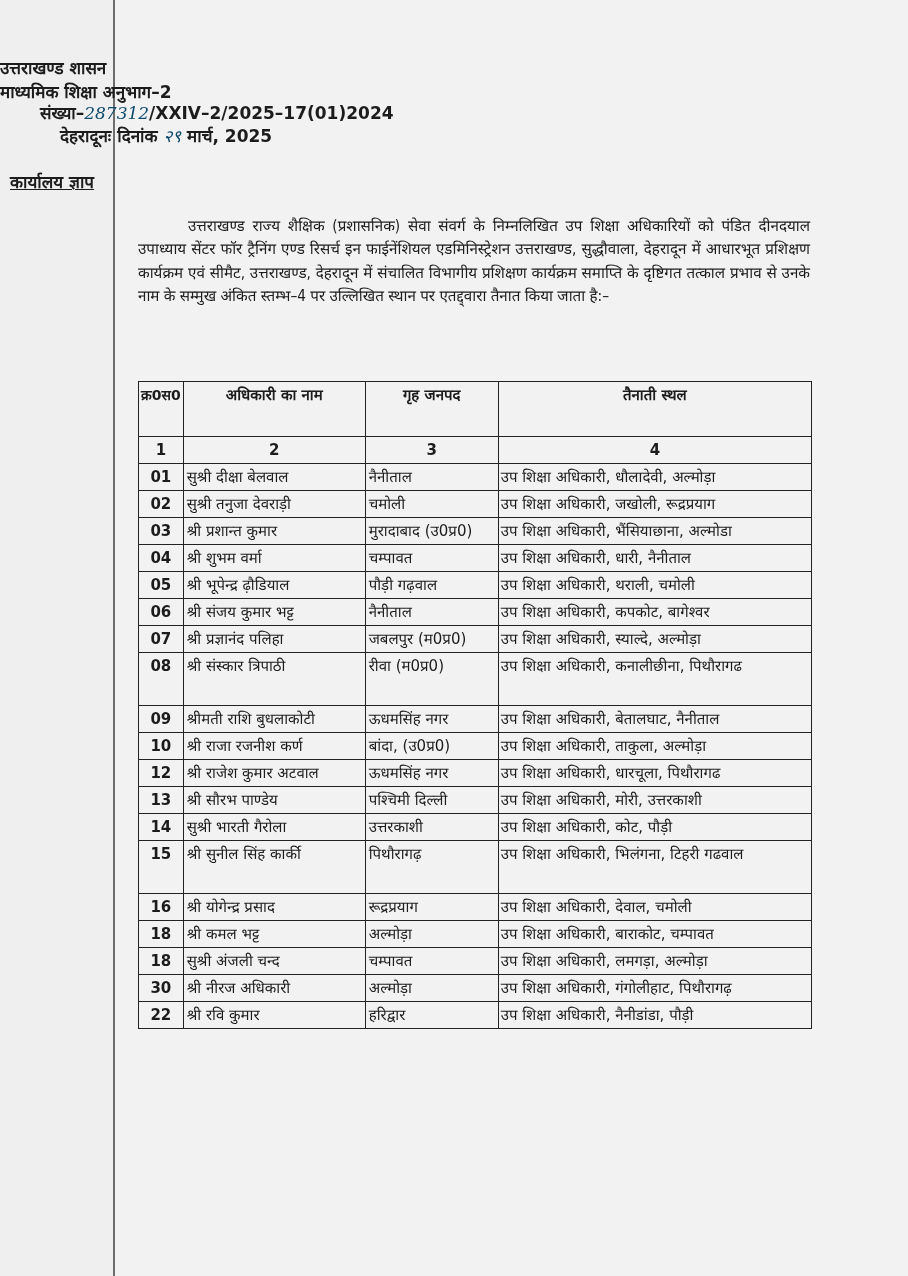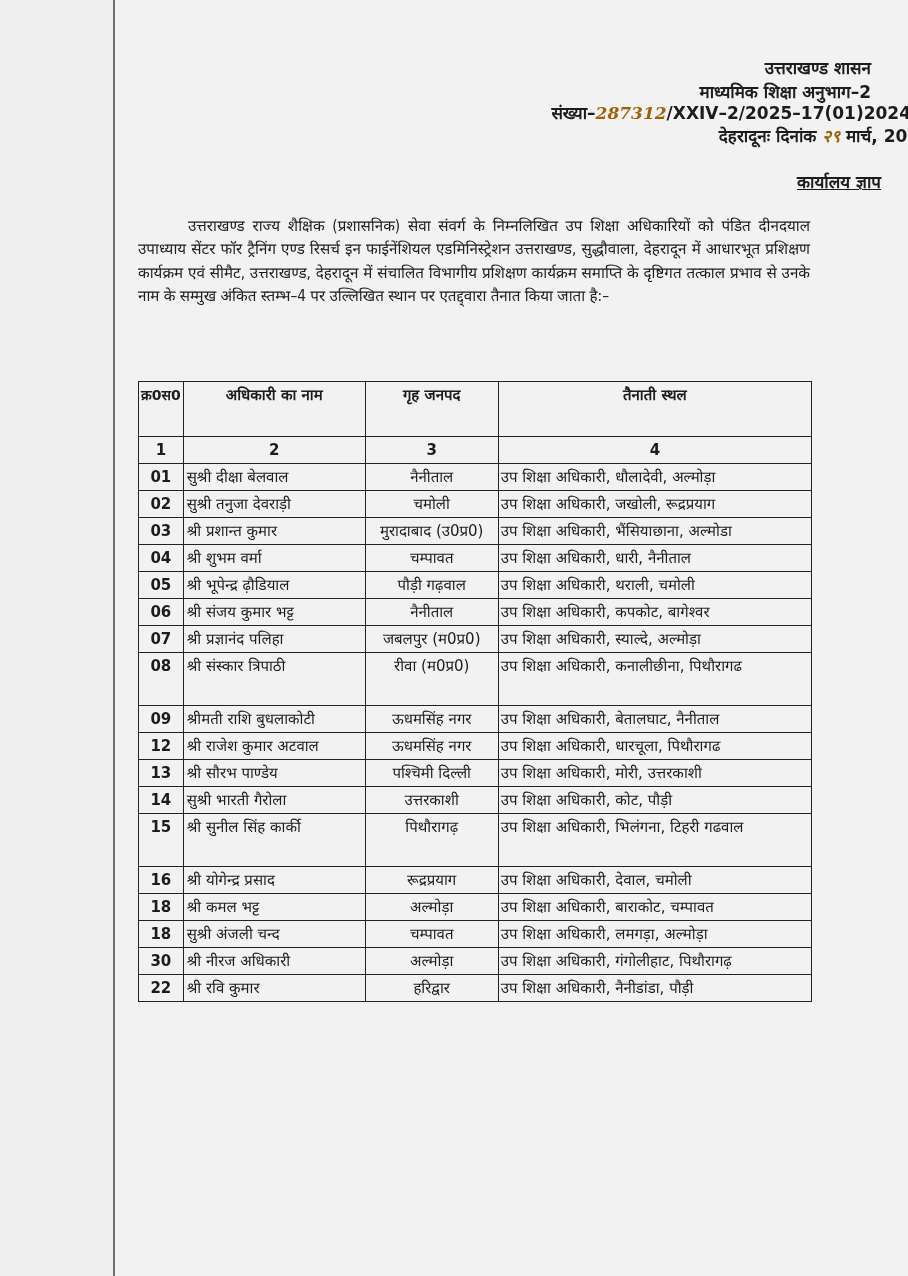--- a/index.html
+++ b/index.html
@@ -3,46 +3,46 @@
 <meta charset="utf-8">
 <style>
   html, body { margin:0; padding:0; }
   body {
     width:908px; height:1276px; overflow:hidden; position:relative;
     background:#efeff0;
     font-family:"DejaVu Sans", sans-serif; color:#1c1c1c;
   }
   .fold { position:absolute; left:113px; top:0; width:2px; height:1276px; background:#6e6e70; }
   .page { position:absolute; left:115px; top:0; width:793px; height:1276px; background:#f2f2f3; }
-  .header { position:absolute; left:0; width:871px; text-align:right; font-weight:bold; }
+  .header { position:absolute; left:0; width:871px; text-align:left; font-weight:bold; }
   .h1 { top:56px; font-size:17px; }
   .h2 { top:80px; font-size:17px; }
   .h3 { top:101px; font-size:17px; left:40px; }
   .h4 { top:124px; font-size:17px; left:60px; }
-  .hand { color:#a16207; font-weight:bold; font-family:"DejaVu Serif", serif; font-style:italic; }
+  .hand { color:#0c4a6e; font-weight:normal; font-family:"DejaVu Serif", serif; font-style:italic; }
   .h5 { top:170px; font-size:17px; left:10px; text-decoration:underline; }
   .para {
     position:absolute; left:138px; top:215px; width:672px;
     font-size:15.2px; line-height:23.4px; text-align:justify; text-indent:50px;
     font-family:"DejaVu Sans Condensed","DejaVu Sans", sans-serif;
   }
   table {
     position:absolute; left:138px; top:381px; width:674px;
     border-collapse:collapse; font-size:15px;
     font-family:"DejaVu Sans", sans-serif;
     padding-left:39px;
   }
   td, th { border:1.5px solid #222; padding:0 3px; vertical-align:top; line-height:26px; }
   th { font-weight:bold; height:54px; }
   th.c1 { width:37px; padding:0 2px; font-size:14px; line-height:27px; }
   th.c2 { width:175px; }
   th.c3 { width:126px; }
   .numrow td { font-weight:bold; text-align:center; height:26px; }
   td.sn { font-weight:bold; text-align:center; }
-  td.home { text-align:center; }
+  td.home { }
   td.post { padding-left:2px; }
   tr.row td { height:26px; }
   tr.tall td { height:52px; }
 </style>
 </head>
 <body>
 
 <div class="fold"></div>
 <div class="page"></div>
 
@@ -124,20 +124,26 @@
         <td class="home">रीवा (म0प्र0)</td>
         <td class="post">उप शिक्षा अधिकारी, कनालीछीना, पिथौरागढ</td>
       </tr>
       <tr class="row">
         <td class="sn">09</td>
         <td class="name">श्रीमती राशि बुधलाकोटी</td>
         <td class="home">ऊधमसिंह नगर</td>
         <td class="post">उप शिक्षा अधिकारी, बेतालघाट, नैनीताल</td>
       </tr>
       <tr class="row">
+        <td class="sn">10</td>
+        <td class="name">श्री राजा रजनीश कर्ण</td>
+        <td class="home">बांदा, (उ0प्र0)</td>
+        <td class="post">उप शिक्षा अधिकारी, ताकुला, अल्मोड़ा</td>
+      </tr>
+      <tr class="row">
         <td class="sn">12</td>
         <td class="name">श्री राजेश कुमार अटवाल</td>
         <td class="home">ऊधमसिंह नगर</td>
         <td class="post">उप शिक्षा अधिकारी, धारचूला, पिथौरागढ</td>
       </tr>
       <tr class="row">
         <td class="sn">13</td>
         <td class="name">श्री सौरभ पाण्डेय</td>
         <td class="home">पश्चिमी दिल्ली</td>
         <td class="post">उप शिक्षा अधिकारी, मोरी, उत्तरकाशी</td>

